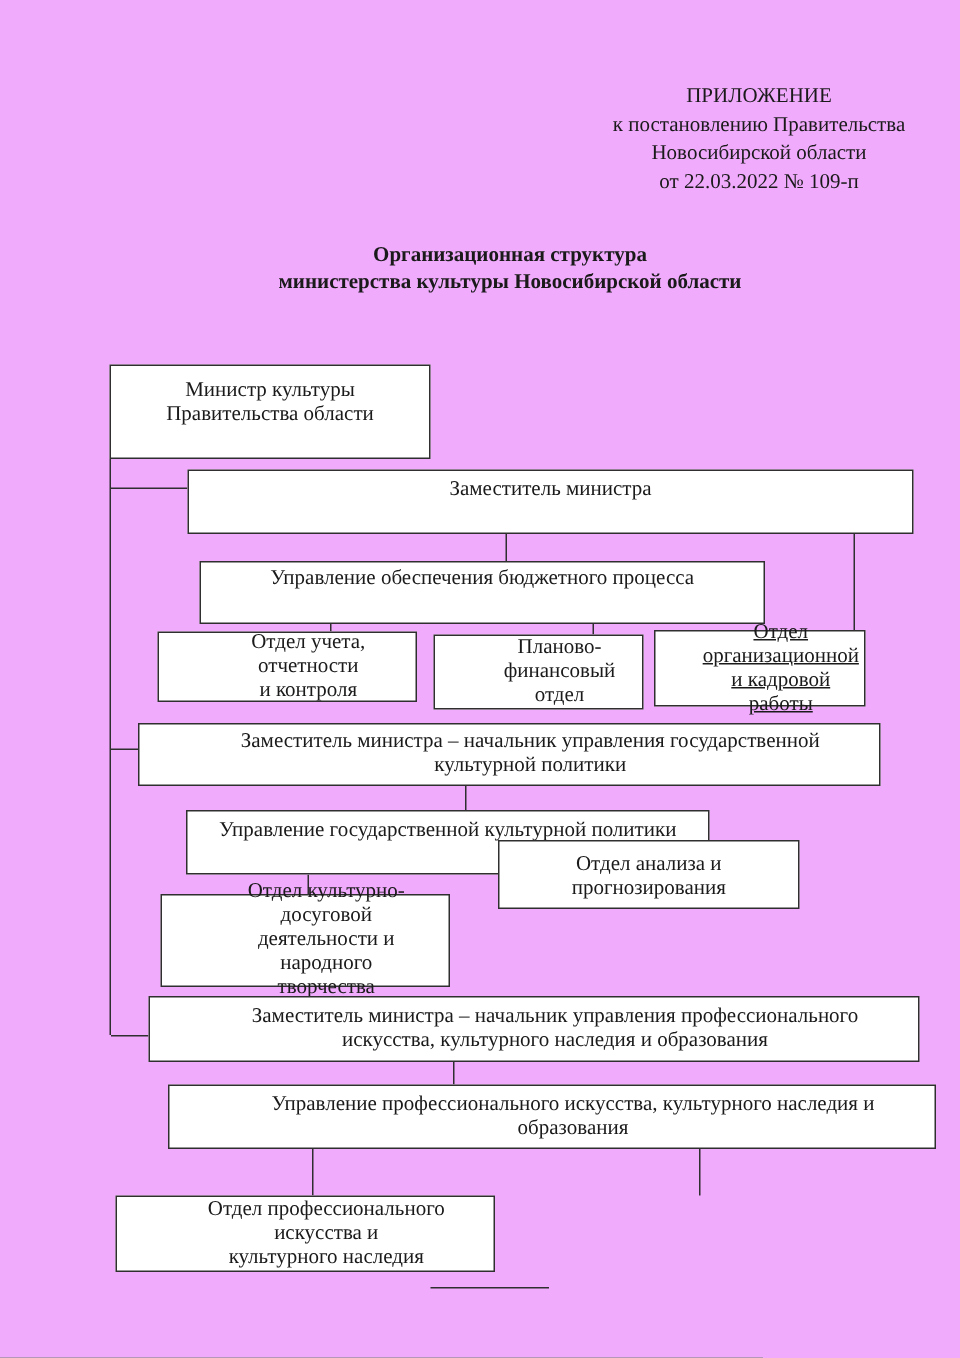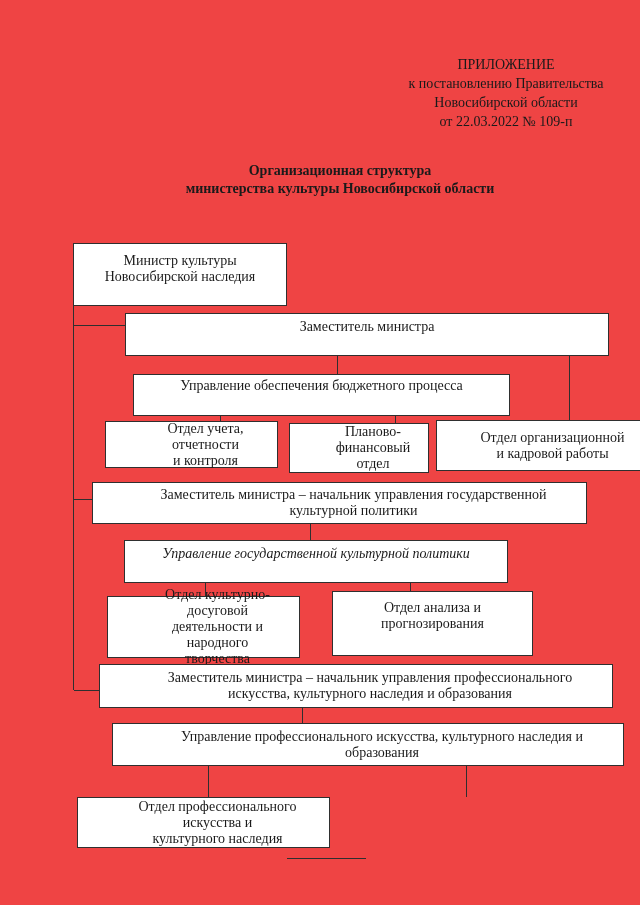--- a/index.html
+++ b/index.html
@@ -1,21 +1,21 @@
 <!DOCTYPE html>
 <html><head>
 <meta charset="utf-8">
 <style>
   html, body { margin: 0; padding: 0; background: #888; }
   .page {
     position: relative;
     width: 640px;
     height: 905px;
     margin: 0 auto;
-    background: #ef4444;
+    background: #f0abfc;
     font-family: "Liberation Serif", "DejaVu Serif", serif;
     color: #1a1a1a;
     overflow: hidden;
   }
   .header-block {
     position: absolute;
     left: 380px; top: 55px; width: 252px;
     text-align: center;
     font-size: 14px;
     line-height: 19px;
@@ -41,25 +41,25 @@
     white-space: pre-line;
     padding: 0 4px;
   }
   .node.va-center { display: flex; align-items: center; justify-content: center; padding-left: 32px; }
   .node.va-top { padding-top: 5px; }
   #n-minister            { left: 73px;  top: 243px; width: 214px; height: 63px; padding-top: 9px; }
   #n-deputy-minister     { left: 125px; top: 313px; width: 484px; height: 43px; }
   #n-budget-dept         { left: 133px; top: 374px; width: 377px; height: 42px; padding-top: 3px; }
   #n-dept-accounting     { left: 105px; top: 421px; width: 173px; height: 47px; }
   #n-dept-planning       { left: 289px; top: 423px; width: 140px; height: 50px; }
-  #n-dept-org-hr         { left: 436px; top: 420px; width: 205px; height: 51px; }
+  #n-dept-org-hr         { left: 436px; top: 420px; width: 141px; height: 51px; text-decoration: underline; }
   #n-deputy-cultural     { left: 92px;  top: 482px; width: 495px; height: 42px; }
-  #n-cultural-dept       { left: 124px; top: 540px; width: 384px; height: 43px; font-style: italic; }
+  #n-cultural-dept       { left: 124px; top: 540px; width: 349px; height: 43px; }
   #n-dept-leisure        { left: 107px; top: 596px; width: 193px; height: 62px; }
-  #n-dept-analysis       { left: 332px; top: 591px; width: 201px; height: 65px; padding-top: 8px; }
+  #n-dept-analysis       { left: 332px; top: 560px; width: 201px; height: 46px; padding-top: 8px; }
   #n-deputy-professional { left: 99px;  top: 664px; width: 514px; height: 44px; }
   #n-professional-dept   { left: 112px; top: 723px; width: 512px; height: 43px; }
   #n-dept-art-heritage   { left: 77px;  top: 797px; width: 253px; height: 51px; }
   #n-dept-education      { left: 364px; top: 797px; width: 229px; height: 52px; }
   .v-line, .h-line { position: absolute; background: #2f2f2f; }
   .v-line { width: 1px; }
   .h-line { height: 1px; }
   #rail-left        { left: 73px;  top: 306px; height: 384px; }
   #stub-deputy1     { left: 74px;  top: 325px; width: 51px; }
   #stub-deputy2     { left: 74px;  top: 499px; width: 18px; }
@@ -99,21 +99,21 @@
   <div class="v-line" id="drop-b3-b5"></div>
   <div class="v-line" id="drop-b7-b8"></div>
   <div class="v-line" id="drop-b8-b9"></div>
   <div class="v-line" id="drop-b8-b10"></div>
   <div class="v-line" id="drop-b11-b12"></div>
   <div class="v-line" id="drop-b12-b13"></div>
   <div class="v-line" id="drop-b12-b14"></div>
   <div class="h-line" id="footer-rule"></div>
 
   <div class="node va-top" id="n-minister">Министр культуры
-Новосибирской наследия</div>
+Правительства области</div>
 
   <div class="node va-top" id="n-deputy-minister">Заместитель министра</div>
 
   <div class="node" id="n-budget-dept">Управление обеспечения бюджетного процесса</div>
 
   <div class="node va-center" id="n-dept-accounting">Отдел учета, отчетности
 и контроля</div>
 
   <div class="node va-center" id="n-dept-planning">Планово-
 финансовый отдел</div>

